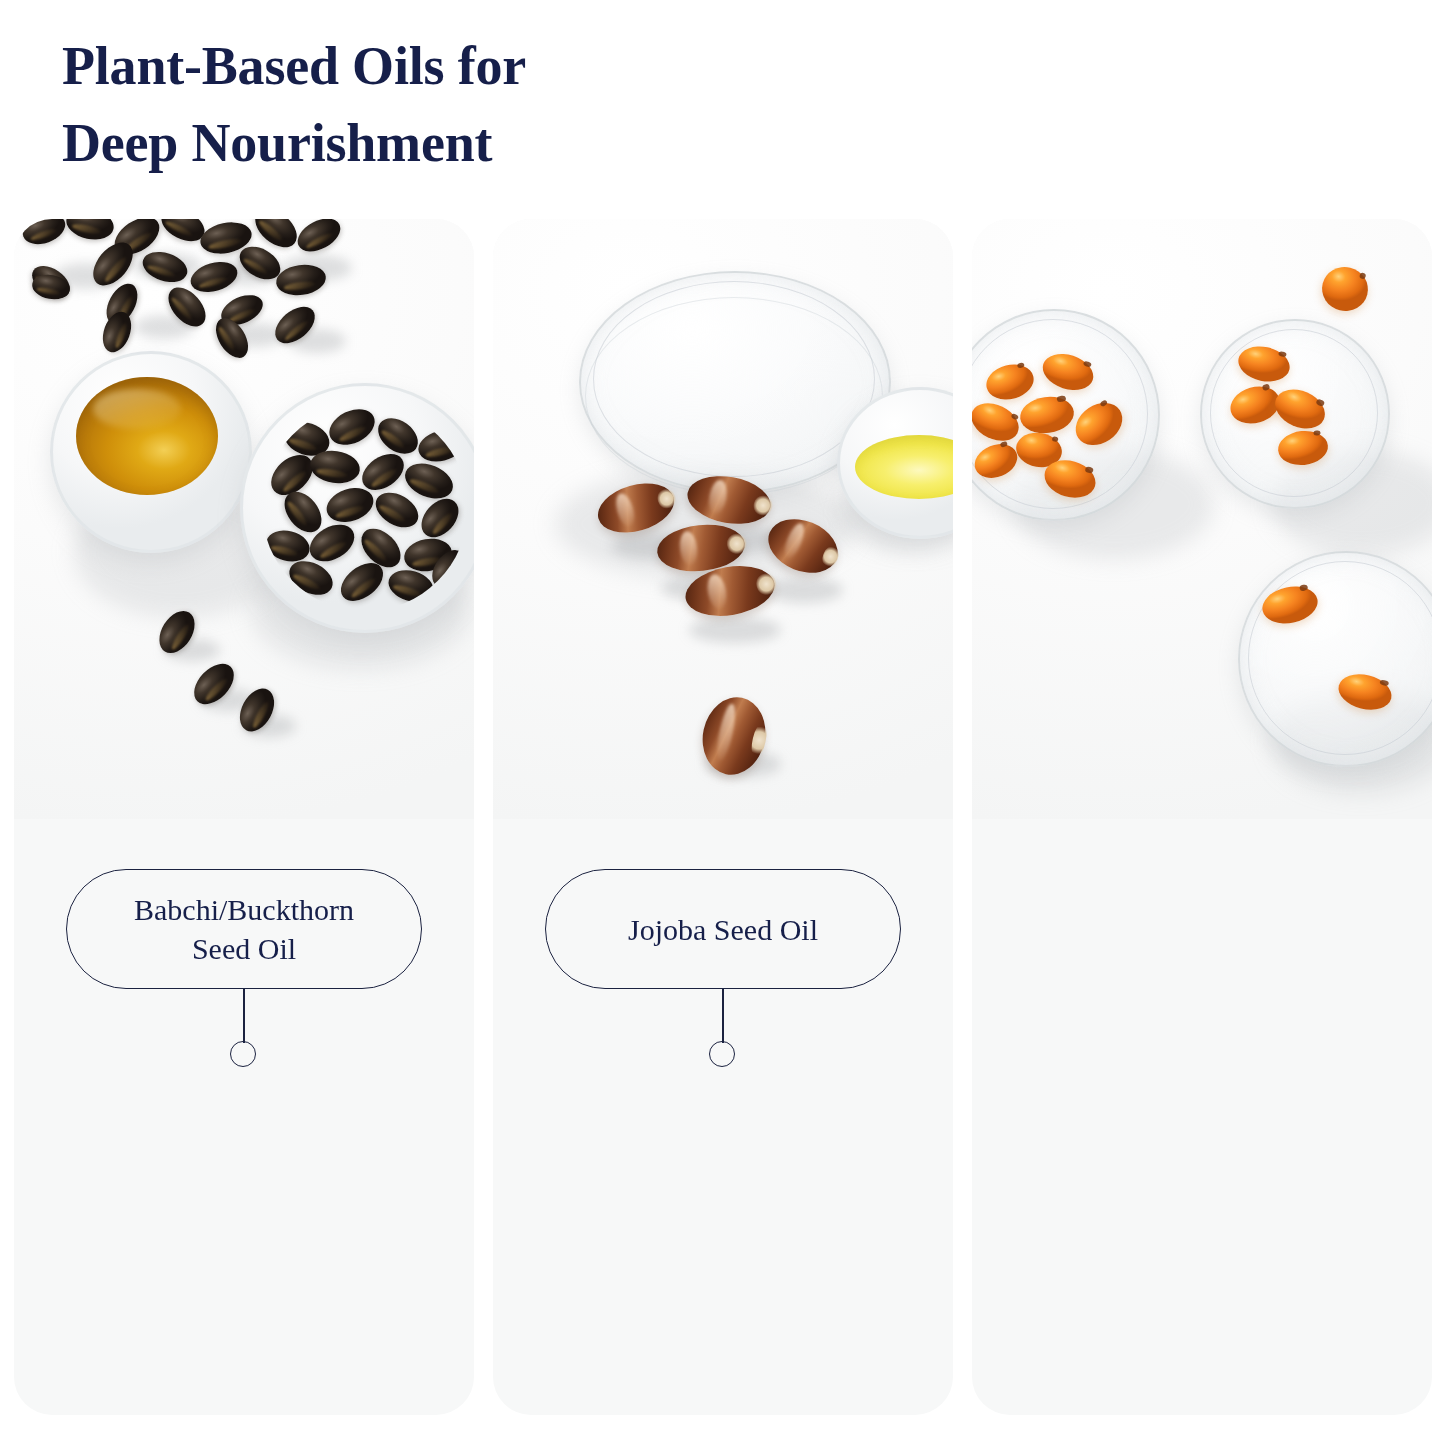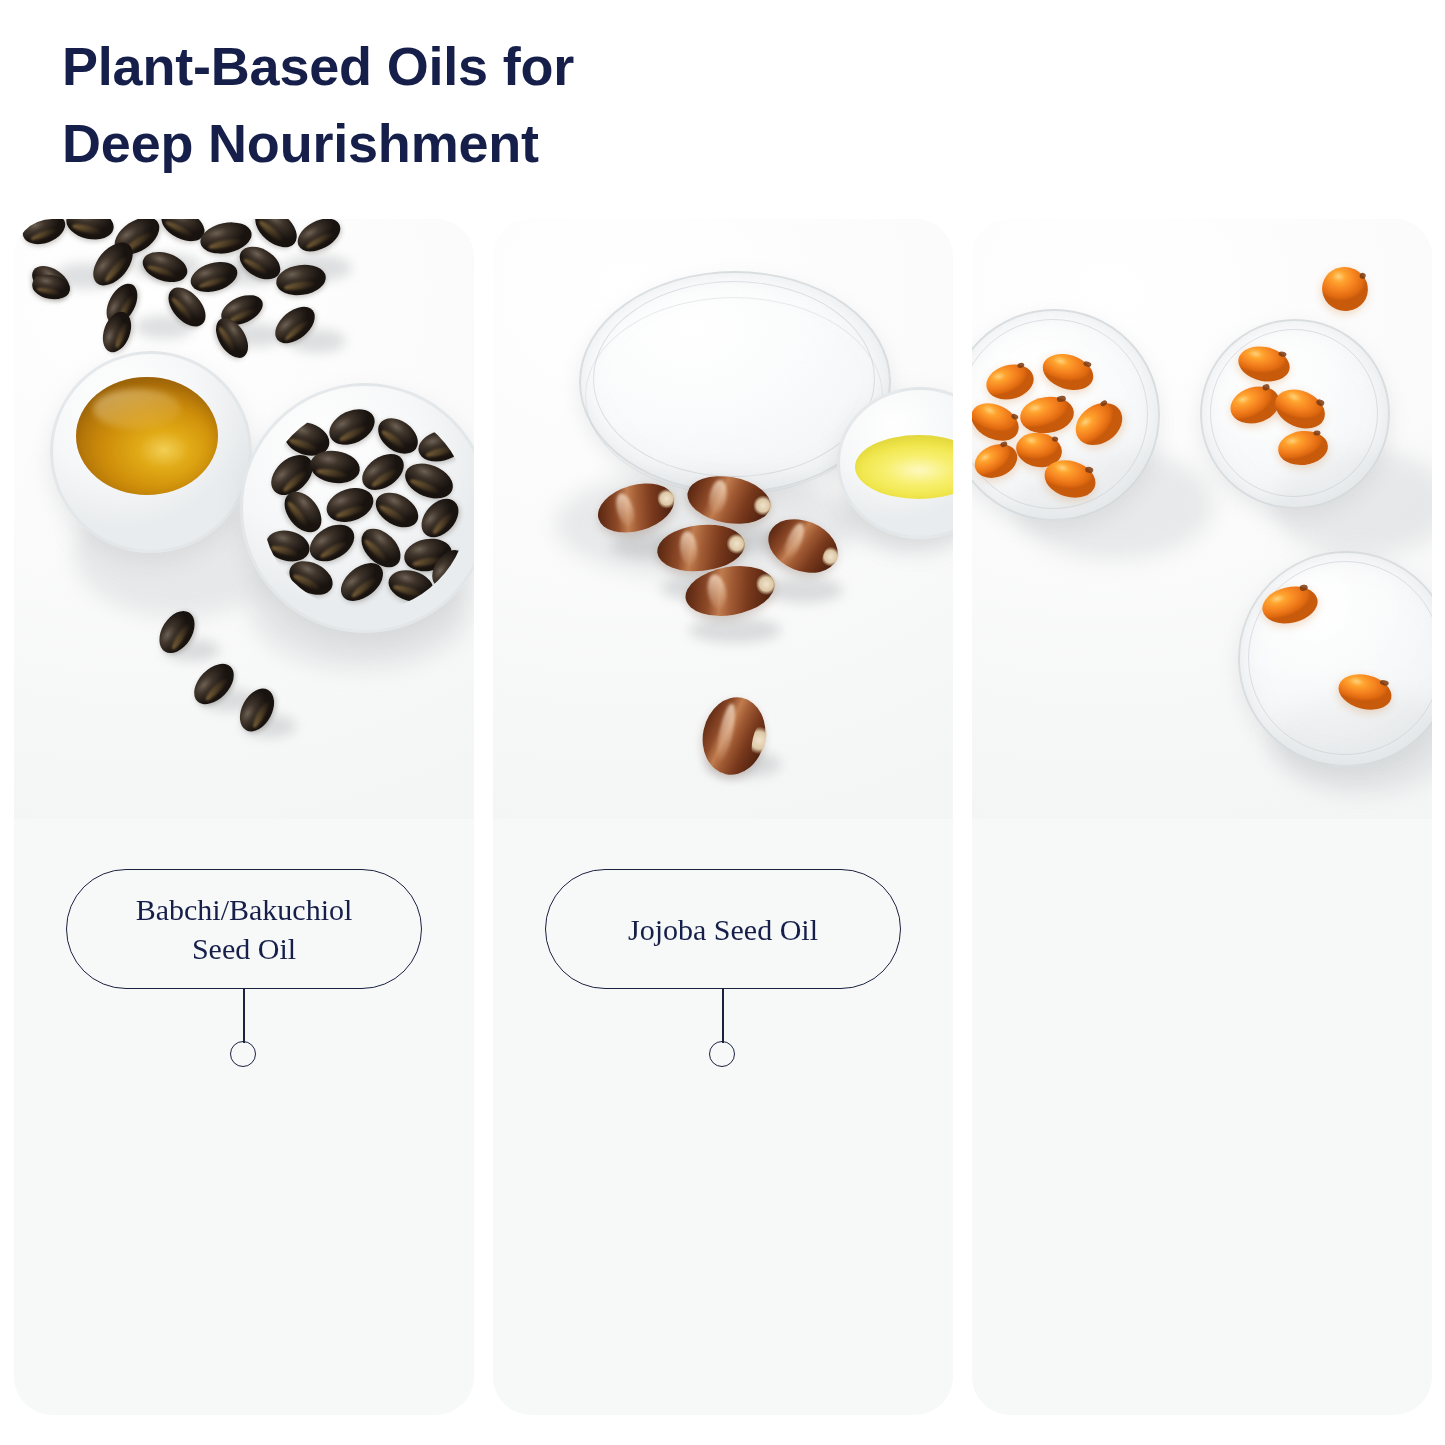--- a/index.html
+++ b/index.html
@@ -15,21 +15,21 @@
     overflow: hidden;
     position: relative;
   }
 
   
   .headline {
     position: absolute;
     left: 62px;
     top: 28px;
     width: 760px;
-    font-family: Liberation Sans, sans-serif;
+    font-family: Liberation Serif, serif;
     font-weight: bold;
     font-size: 54px;
     line-height: 1.42;
     letter-spacing: -0.2px;
     color: #161f4a;
     white-space: pre-line;
   }
 
   
   .columns {
@@ -343,21 +343,21 @@
         <div class="shadow" style="left:150px; top:420px; width:56px; height:22px;"></div>
         <div class="shadow" style="left:186px; top:470px; width:56px; height:22px;"></div>
         <div class="shadow" style="left:228px; top:496px; width:54px; height:22px;"></div>
         <div class="seed seed-dark" style="left:140px; top:398px; width:46px; height:30px; transform:rotate(-58deg);"></div>
         <div class="seed seed-dark" style="left:176px; top:450px; width:48px; height:30px; transform:rotate(-46deg);"></div>
         <div class="seed seed-dark" style="left:220px; top:476px; width:46px; height:30px; transform:rotate(-62deg);"></div>
       </div>
 
       <div class="pill-wrap">
         <div class="pill">
-          <span class="pill-text">Babchi/Bakuchiol
+          <span class="pill-text">Babchi/Buckthorn
 Seed Oil</span>
         </div>
         <div class="connector"></div>
         <div class="knob"></div>
       </div>
 
     </div>
   </div>
 
   <div class="col col-1">

